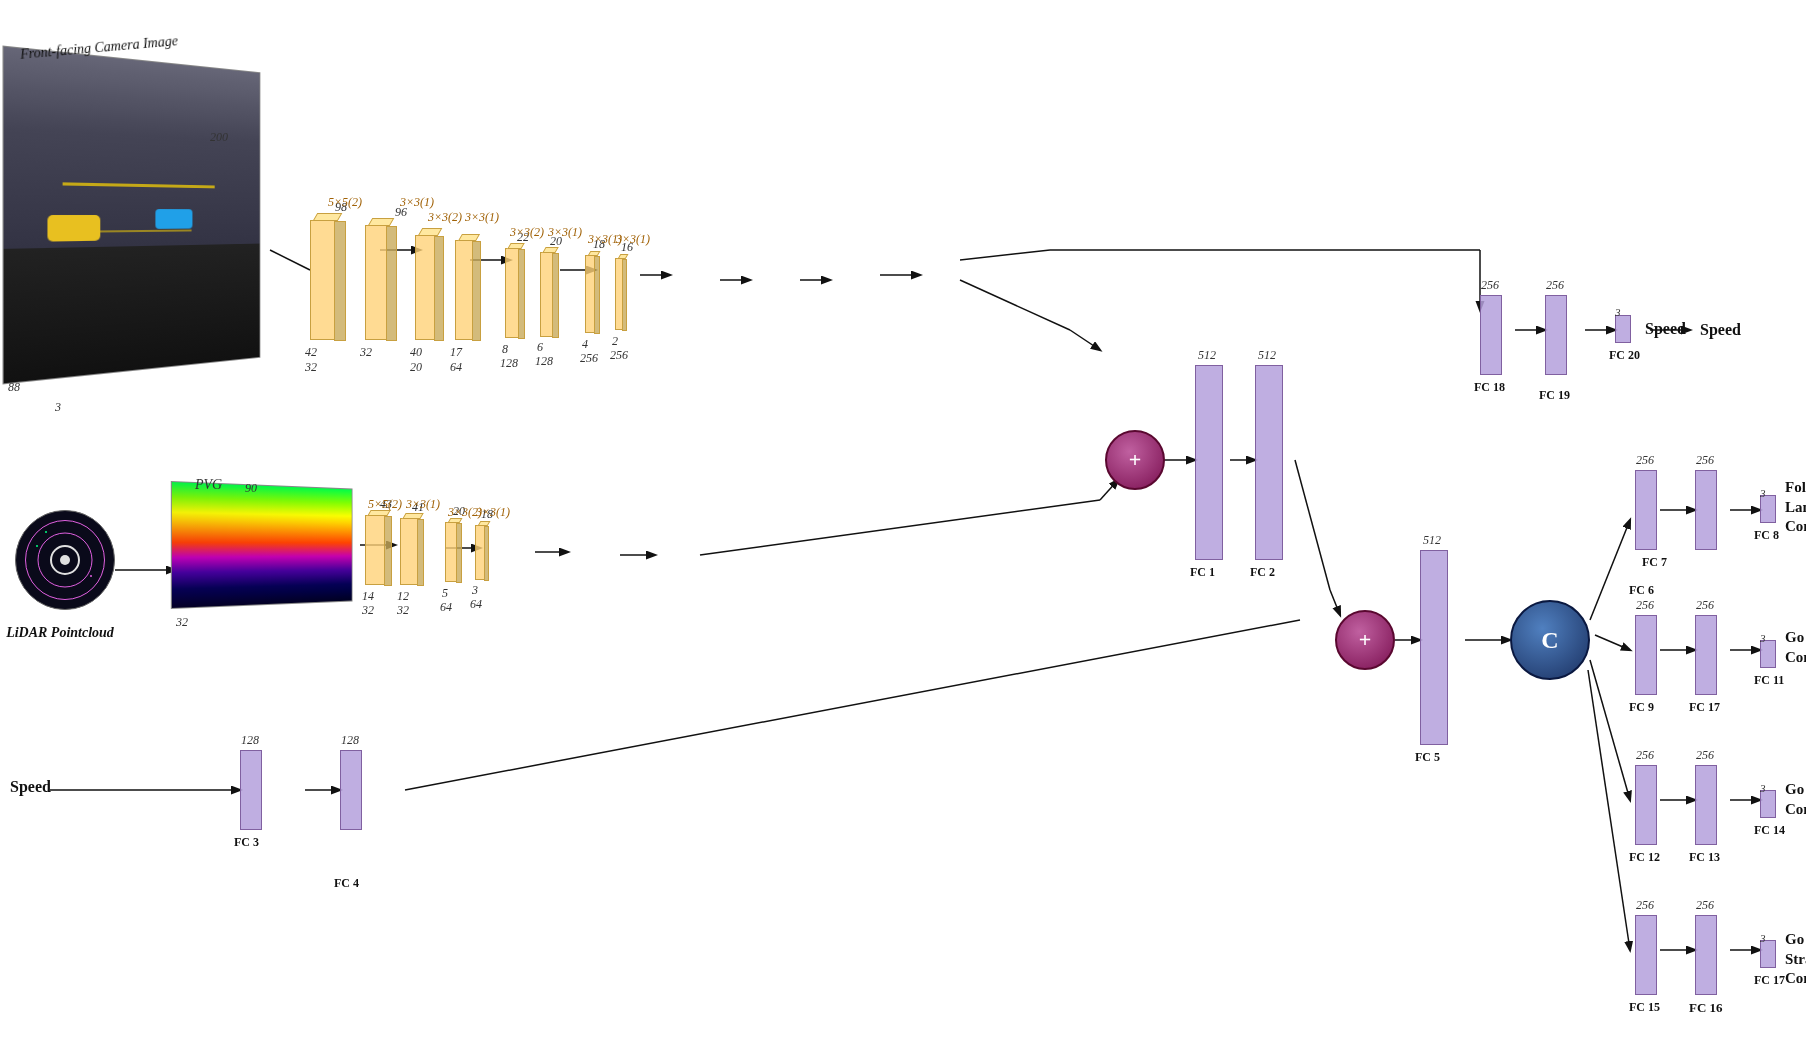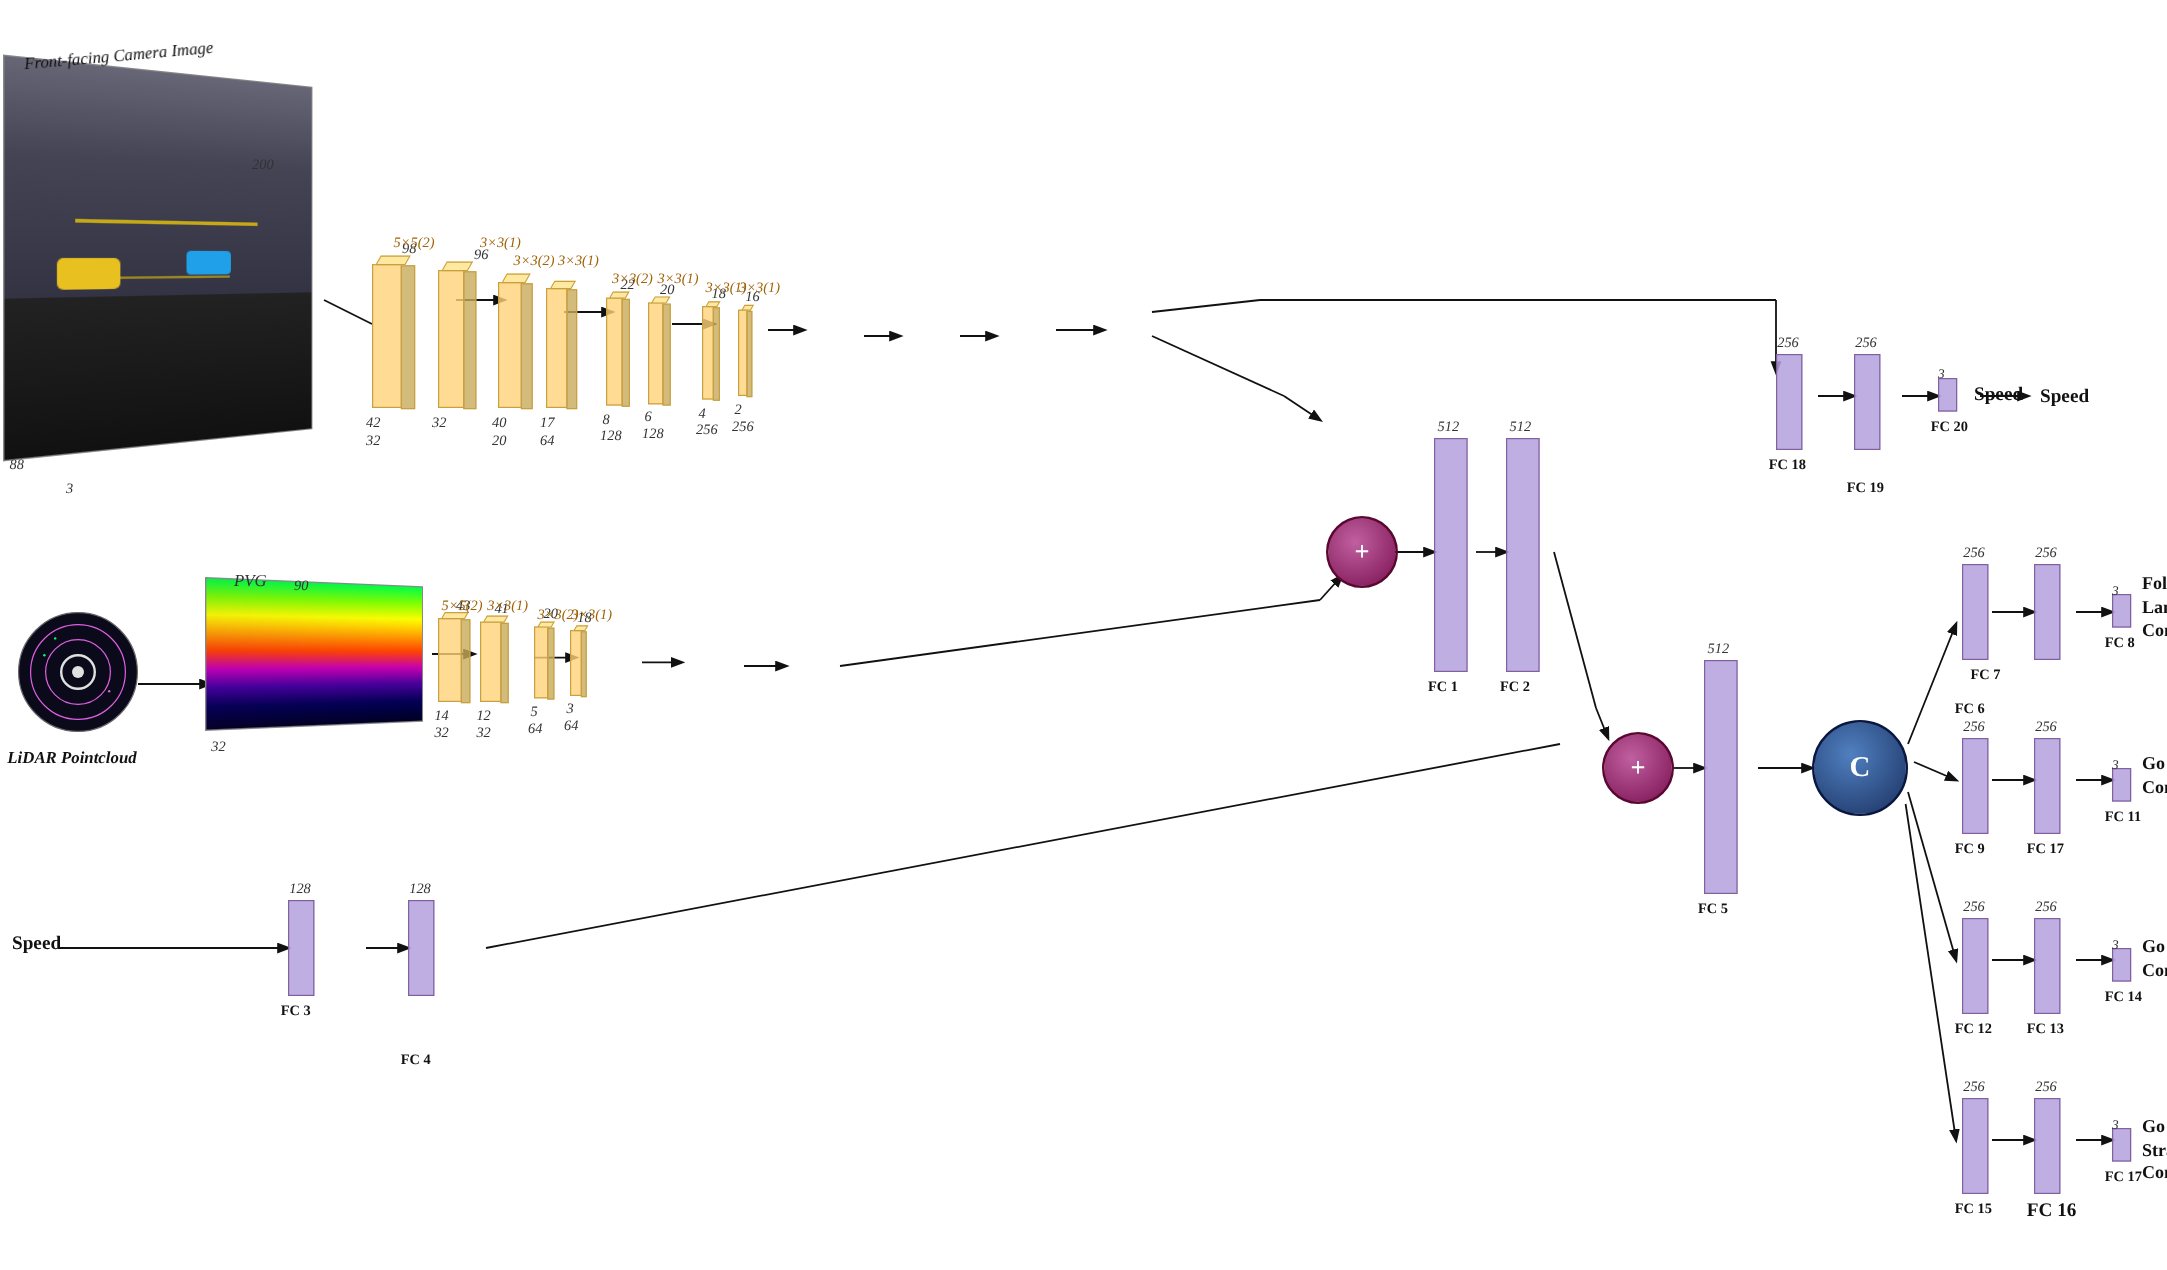--- a/index.html
+++ b/index.html
@@ -445,21 +445,21 @@
   </div>
 
   <div class="fc-layer" style="left:1480px; top:295px; width:22px; height:80px;">
     <div class="dim-label" style="position:absolute; top:-18px; left:0px; font-size:12px;">256</div>
   </div>
   <div class="fc-label" style="left:1474px; top:380px; font-size:12px;">FC 18</div>
 
   <div class="fc-layer" style="left:1545px; top:295px; width:22px; height:80px;">
     <div class="dim-label" style="position:absolute; top:-18px; left:0px; font-size:12px;">256</div>
   </div>
-  <div class="fc-label" style="left:1539px; top:399px; font-size:12px;">FC 19</div>
+  <div class="fc-label" style="left:1539px; top:388px; font-size:12px;">FC 19</div>
 
   <div class="fc-small" style="left:1615px; top:315px; width:16px; height:28px;">
   </div>
   <div class="fc-label" style="left:1609px; top:348px; font-size:12px;">FC 20</div>
   <div class="dim-label" style="left:1615px; top:306px; font-size:11px;">3</div>
 
   <div class="output-label" style="left:1645px; top:320px;">Speed</div>
 
   <div class="fc-layer" style="left:1635px; top:470px; width:22px; height:80px;">
     <div class="dim-label" style="position:absolute; top:-18px; left:0px; font-size:12px;">256</div>
@@ -513,21 +513,21 @@
   <div class="output-label" style="left:1785px; top:780px; font-size:15px; line-height:1.3;">Go Left Commands</div>
 
   <div class="fc-layer" style="left:1635px; top:915px; width:22px; height:80px;">
     <div class="dim-label" style="position:absolute; top:-18px; left:0px; font-size:12px;">256</div>
   </div>
   <div class="fc-label" style="left:1629px; top:1000px; font-size:12px;">FC 15</div>
 
   <div class="fc-layer" style="left:1695px; top:915px; width:22px; height:80px;">
     <div class="dim-label" style="position:absolute; top:-18px; left:0px; font-size:12px;">256</div>
   </div>
-  <div class="fc-label" style="left:1689px; top:1000px; font-size:16px;">FC 16</div>
+  <div class="fc-label" style="left:1689px; top:1000px; font-size:13px;">FC 16</div>
 
   <div class="fc-small" style="left:1760px; top:940px; width:16px; height:28px;">
   </div>
   <div class="fc-label" style="left:1754px; top:973px; font-size:12px;">FC 17</div>
   <div class="dim-label" style="left:1760px; top:932px; font-size:11px;">3</div>
 
   <div class="output-label" style="left:1785px; top:930px; font-size:15px; line-height:1.3;">Go Straight Commands</div>
 
 </div>
 

